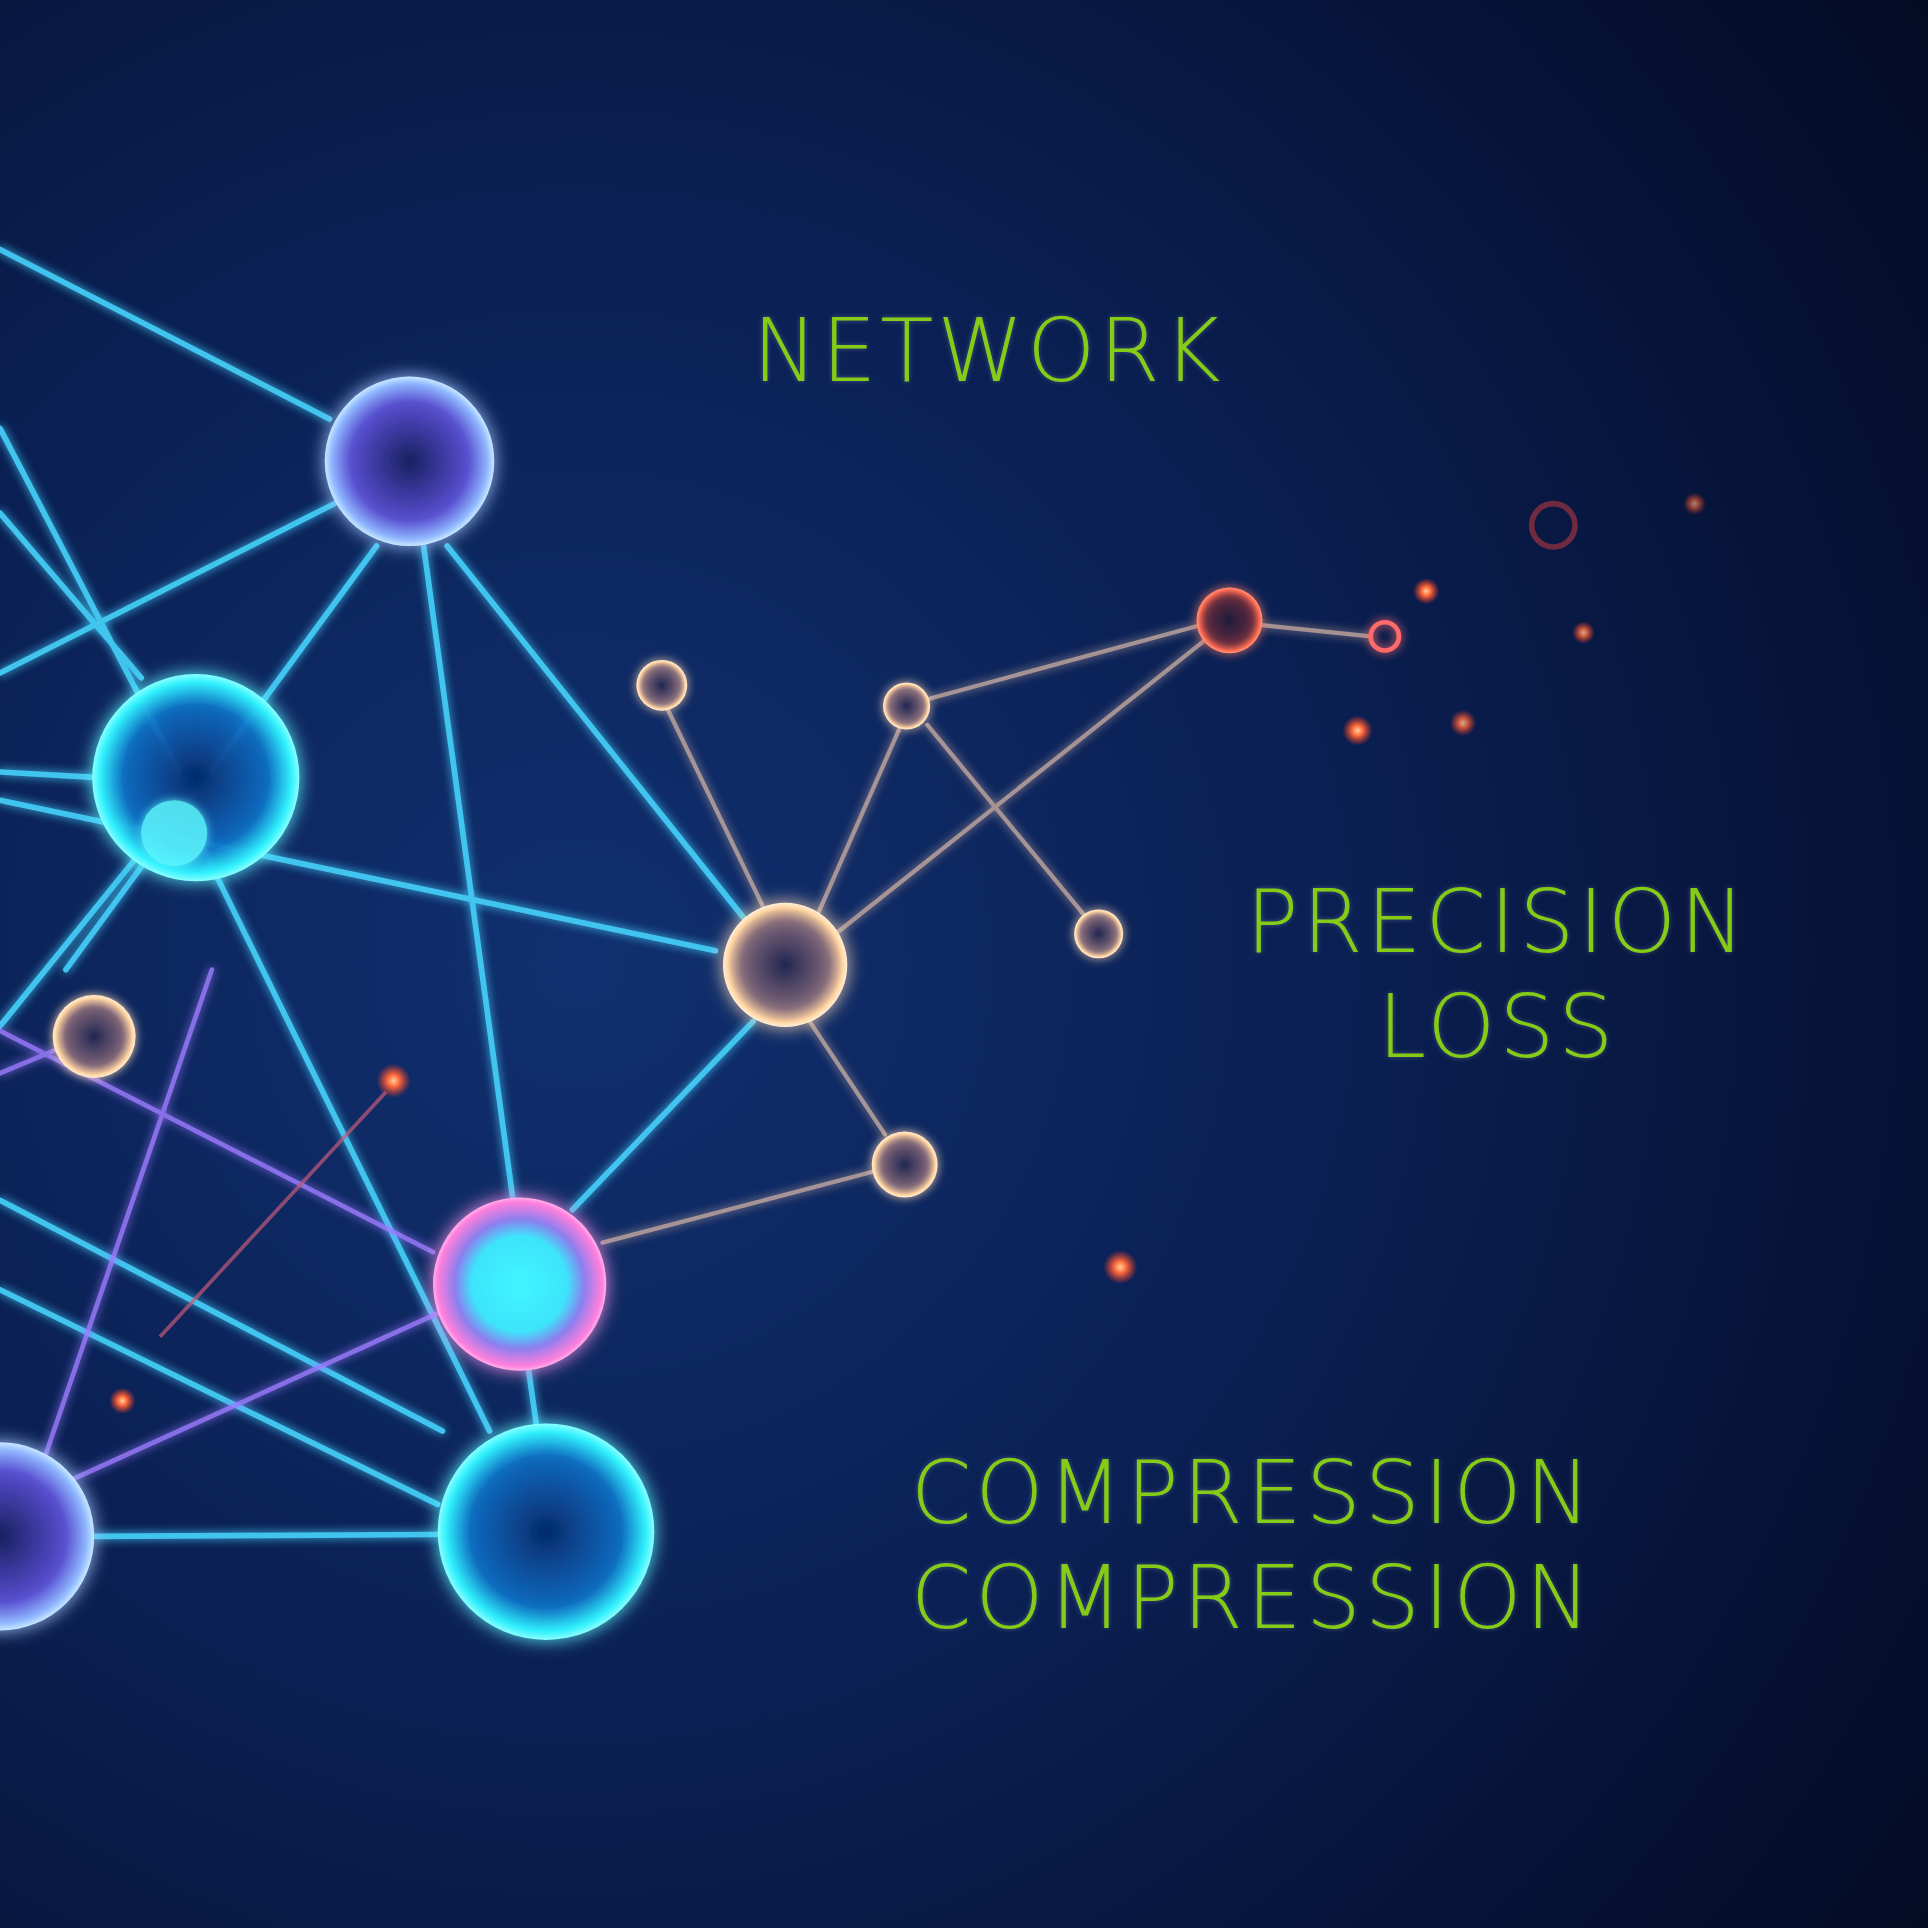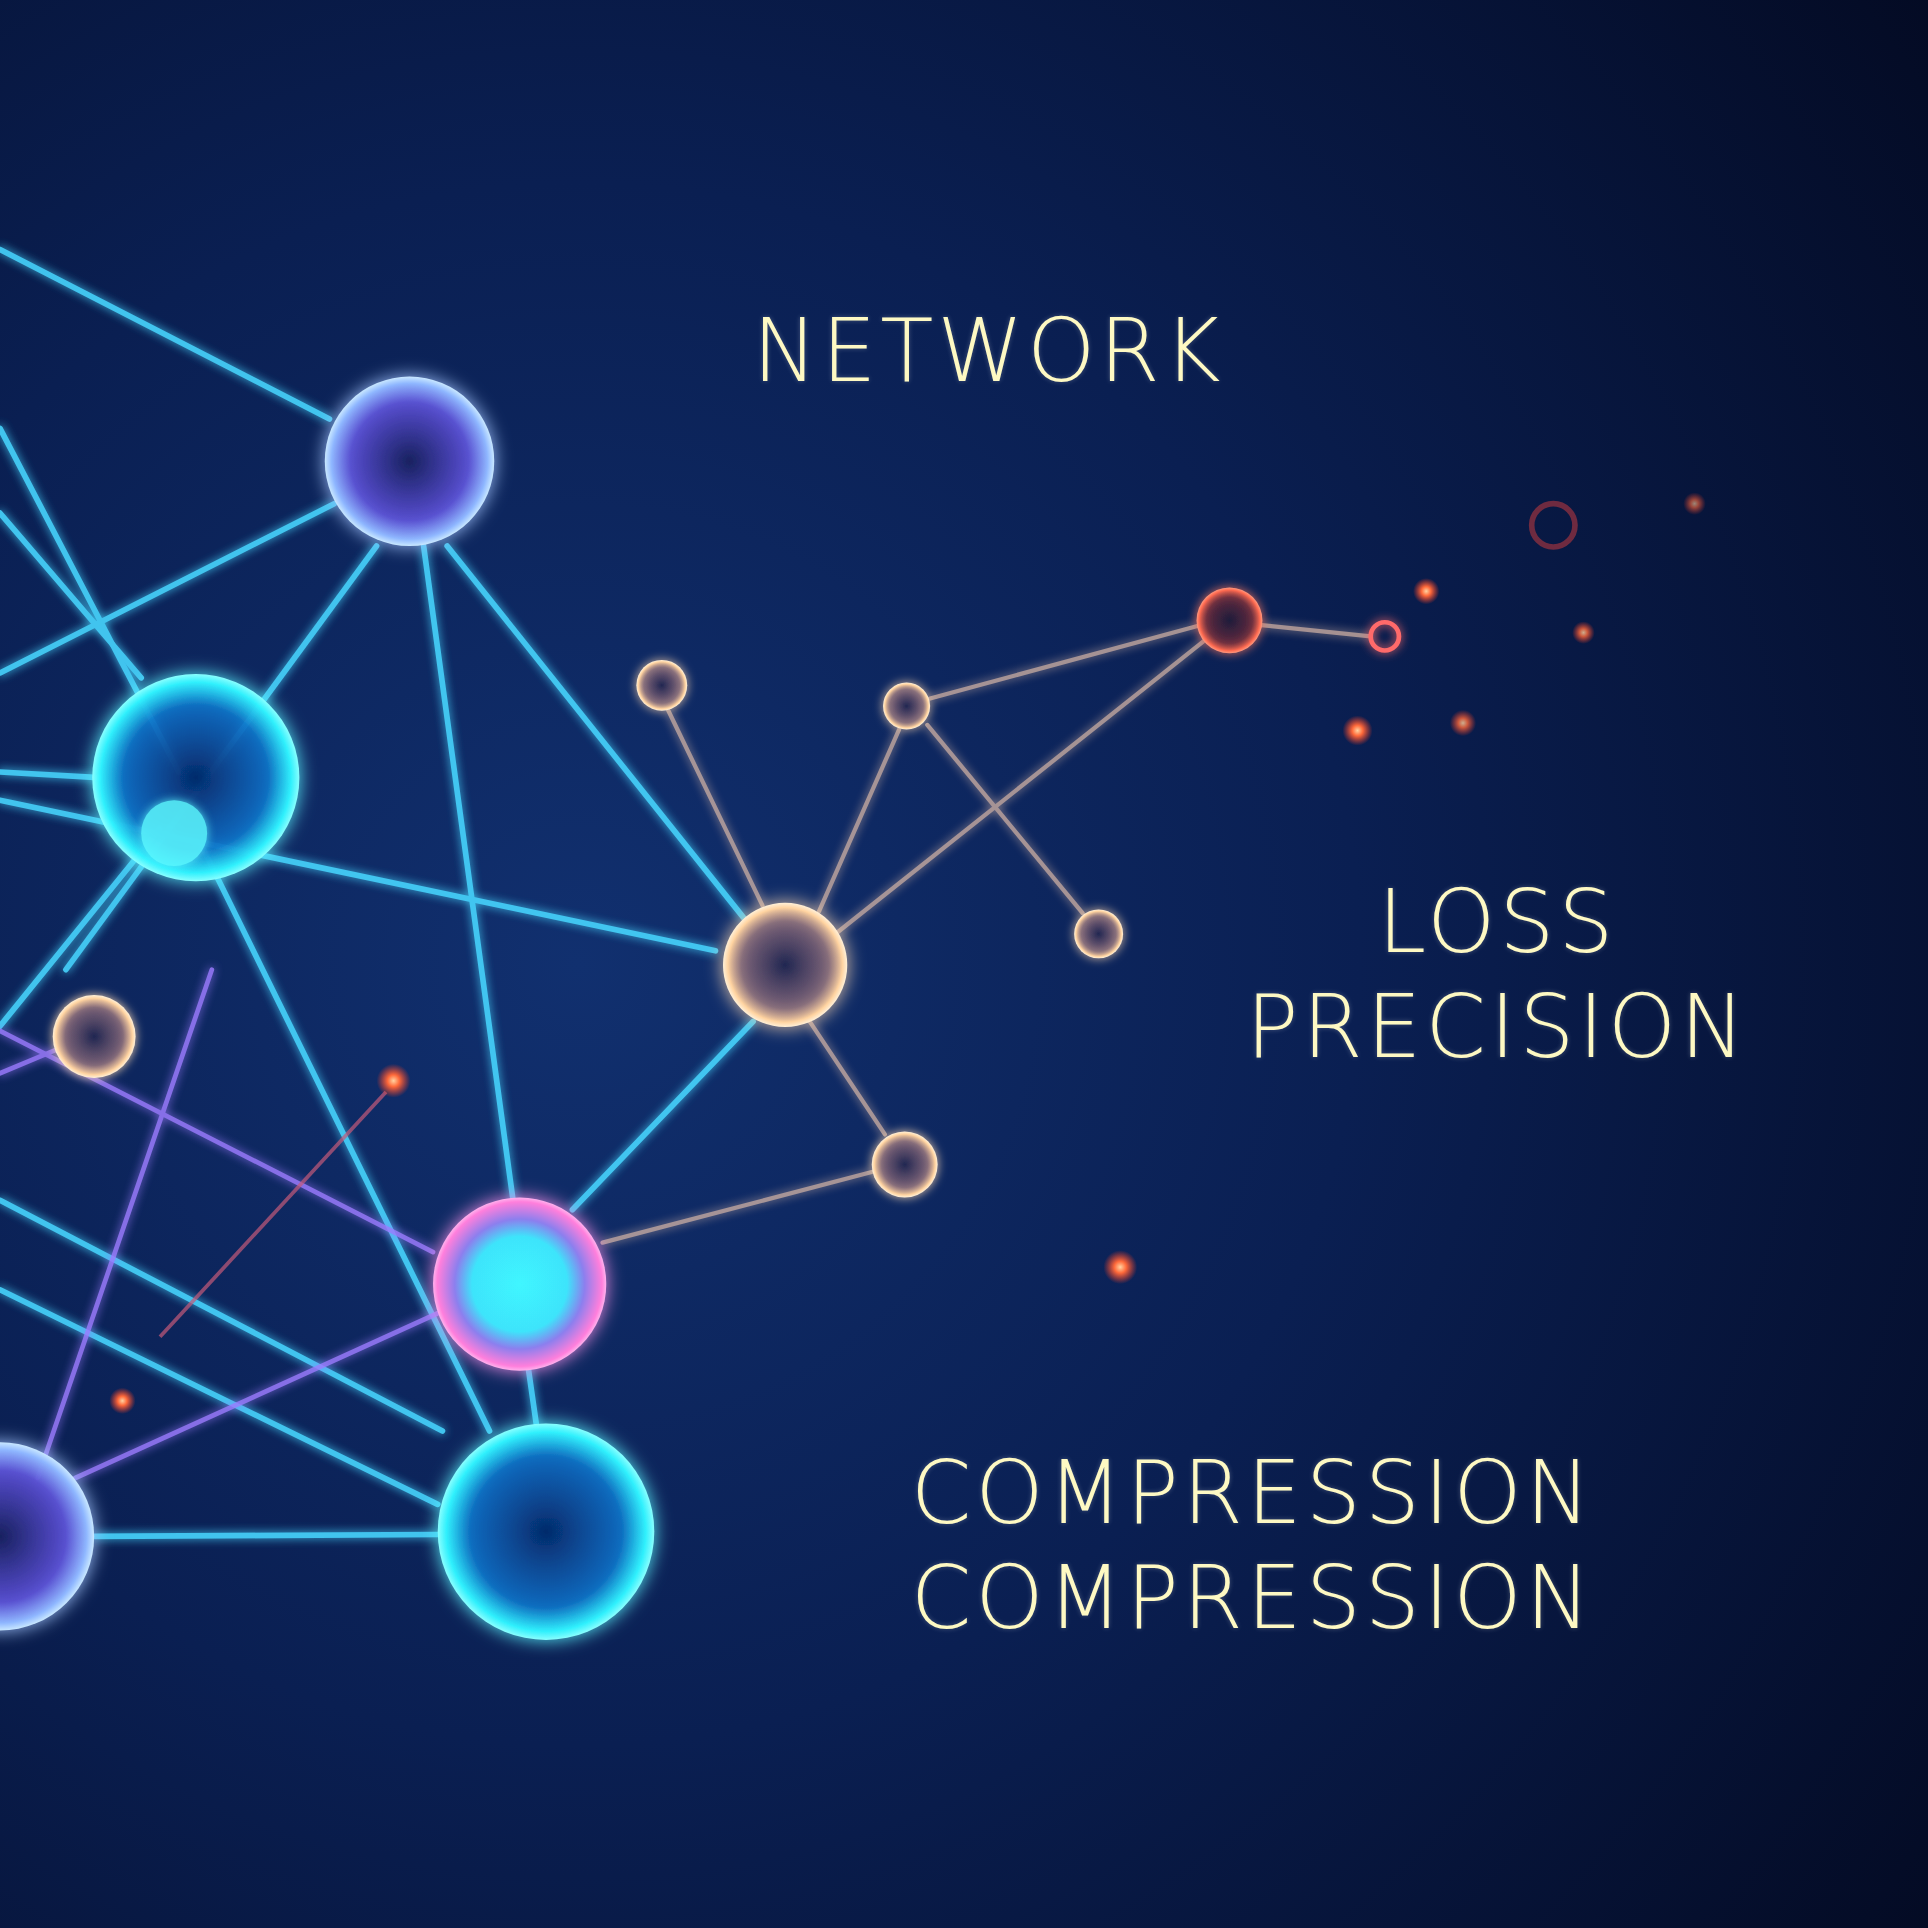--- a/index.html
+++ b/index.html
@@ -5,21 +5,21 @@
   html, body { margin: 0; padding: 0; }
   body {
     width: 1928px; height: 1928px; overflow: hidden;
     background: #07122e;
     font-family: "Liberation Sans", "DejaVu Sans", sans-serif;
   }
   #stage { position: relative; width: 1928px; height: 1928px; }
   #art { position: absolute; left: 0; top: 0; width: 1928px; height: 1928px; }
   .label {
     position: absolute;
-    color: #fef9c3;
+    color: #84cc16;
     font-family: "DejaVu Sans", "Liberation Sans", sans-serif;
     font-weight: 200;
     font-size: 87px;
     line-height: 105px;
     letter-spacing: 3.8px;
     text-shadow: 0 0 5.6px rgba(255,255,255,0.25);
     white-space: nowrap;
   }
   .label span { display: block; }
   #label-weights { left: 725px; top: 299px; width: 527px; text-align: center; }
@@ -162,22 +162,22 @@
       <circle cx="1190" cy="1346" r="18" fill="url(#spark)"></circle>
       <circle cx="130" cy="1488" r="14" fill="url(#spark)"></circle>
     </g>
   </svg>
 
   <div class="label" id="label-weights">
     <span>NETWORK</span>
   </div>
 
   <div class="label" id="label-precision">
+    <span>PRECISION</span>
     <span>LOSS</span>
-    <span>PRECISION</span>
   </div>
 
   <div class="label" id="label-compression">
     <span>COMPRESSION</span>
     <span>COMPRESSION</span>
   </div>
 </div>
 
 
 </body></html>

